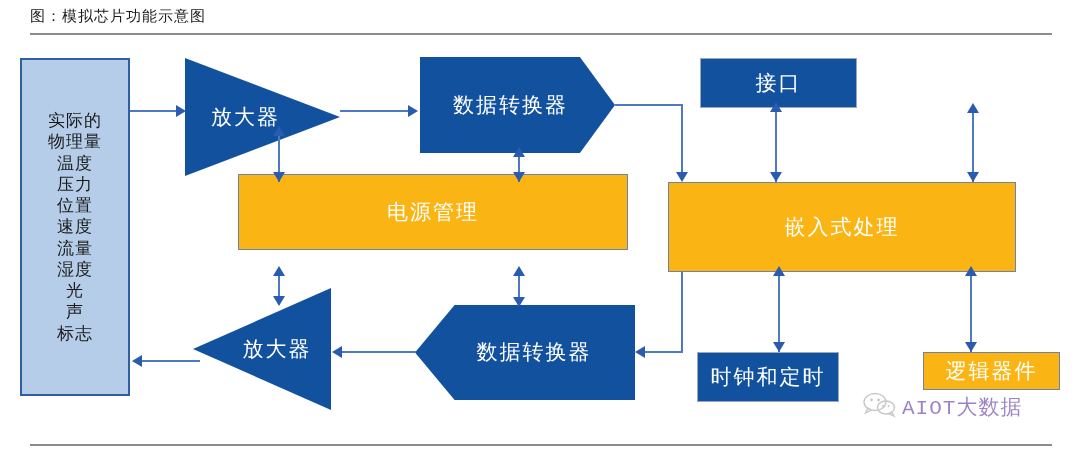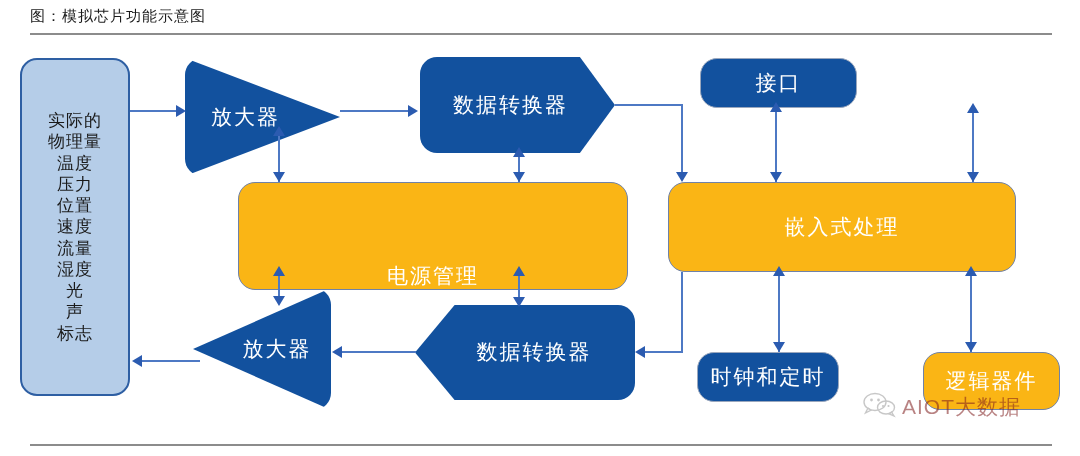--- a/index.html
+++ b/index.html
@@ -29,21 +29,20 @@
   
   .node{
     position:absolute;
     display:flex;align-items:center;justify-content:center;
     text-align:center;
     color:#ffffff;
     font-size:21px;
     letter-spacing:2px;
     box-sizing:border-box;
     line-height:1.25;
-    border-radius:17px;
   }
   .rect-blue{background:#12519E;border:1px solid #9aa7bd;}
   .rect-orange{background:#FAB515;border:1px solid #6f82a8;}
   .rect-lightblue{
     background:#B5CDE8;border:2px solid #2E5FA3;color:#1a1a1a;
     font-size:17px;letter-spacing:1px;
   }
 
   .pent-right{
     background:#12519E;
@@ -76,22 +75,22 @@
   .arrow-u{border-left:6px solid transparent;border-right:6px solid transparent;border-bottom:10px solid #2B5BB0;}
   .arrow-d{border-left:6px solid transparent;border-right:6px solid transparent;border-top:10px solid #2B5BB0;}
 
   
   .watermark{
     position:absolute;left:862px;top:392px;
     display:flex;align-items:center;gap:6px;
     opacity:.55;pointer-events:none;
   }
   .watermark .wm-text{
-    font-size:21px;color:#7f1d1d;letter-spacing:1px;
-    font-family:Liberation Sans, sans-serif;
+    font-size:21px;color:#4c1d95;letter-spacing:1px;
+    font-family:Liberation Mono, monospace;
   }
 </style>
 </head>
 <body>
 
 <div id="figure-root">
 
   <div class="title">图：模拟芯片功能示意图</div>
   <div class="rule-top"></div>
   <div class="rule-bottom"></div>
@@ -116,41 +115,41 @@
 
   <div class="node pent-right" style="left:420px;top:57px;width:195px;height:96px;">
     <span style="margin-right:14px;">数据转换器</span>
   </div>
 
   <div class="node rect-blue" style="left:700px;top:58px;width:157px;height:50px;">
     <span>接口</span>
   </div>
 
 
-  <div class="node rect-orange" style="left:238px;top:182px;width:390px;height:108px;align-items:flex-end;">
+  <div class="node rect-orange" style="left:238px;top:174px;width:390px;height:76px;">
     <span>电源管理</span>
   </div>
 
   <div class="node rect-orange" style="left:668px;top:182px;width:348px;height:90px;">
     <span>嵌入式处理</span>
   </div>
 
   <div class="node tri-left" style="left:193px;top:288px;width:138px;height:122px;">
     <span style="margin-left:30px;">放大器</span>
   </div>
 
   <div class="node pent-left" style="left:415px;top:305px;width:220px;height:95px;">
     <span style="margin-left:18px;">数据转换器</span>
   </div>
 
   <div class="node rect-blue" style="left:697px;top:352px;width:142px;height:50px;">
     <span>时钟和定时</span>
   </div>
 
-  <div class="node rect-orange" style="left:923px;top:352px;width:137px;height:58px;">
+  <div class="node rect-orange" style="left:923px;top:352px;width:137px;height:38px;">
     <span>逻辑器件</span>
   </div>
 
   <div class="conn h" style="left:130px;top:110px;width:52px;"></div>
   <div class="arrow arrow-r" style="left:176px;top:105px;"></div>
 
   <div class="conn h" style="left:340px;top:110px;width:72px;"></div>
   <div class="arrow arrow-r" style="left:408px;top:105px;"></div>
 
   <div class="conn h" style="left:615px;top:104px;width:68px;"></div>

